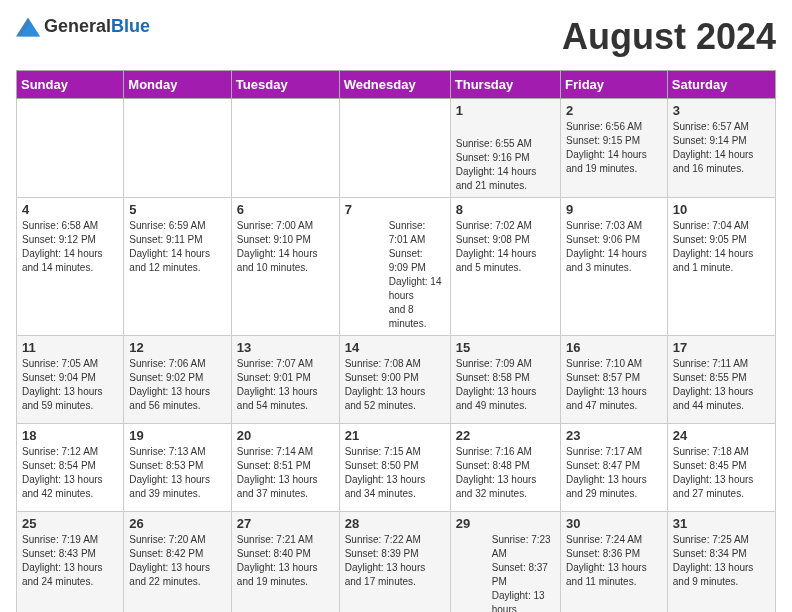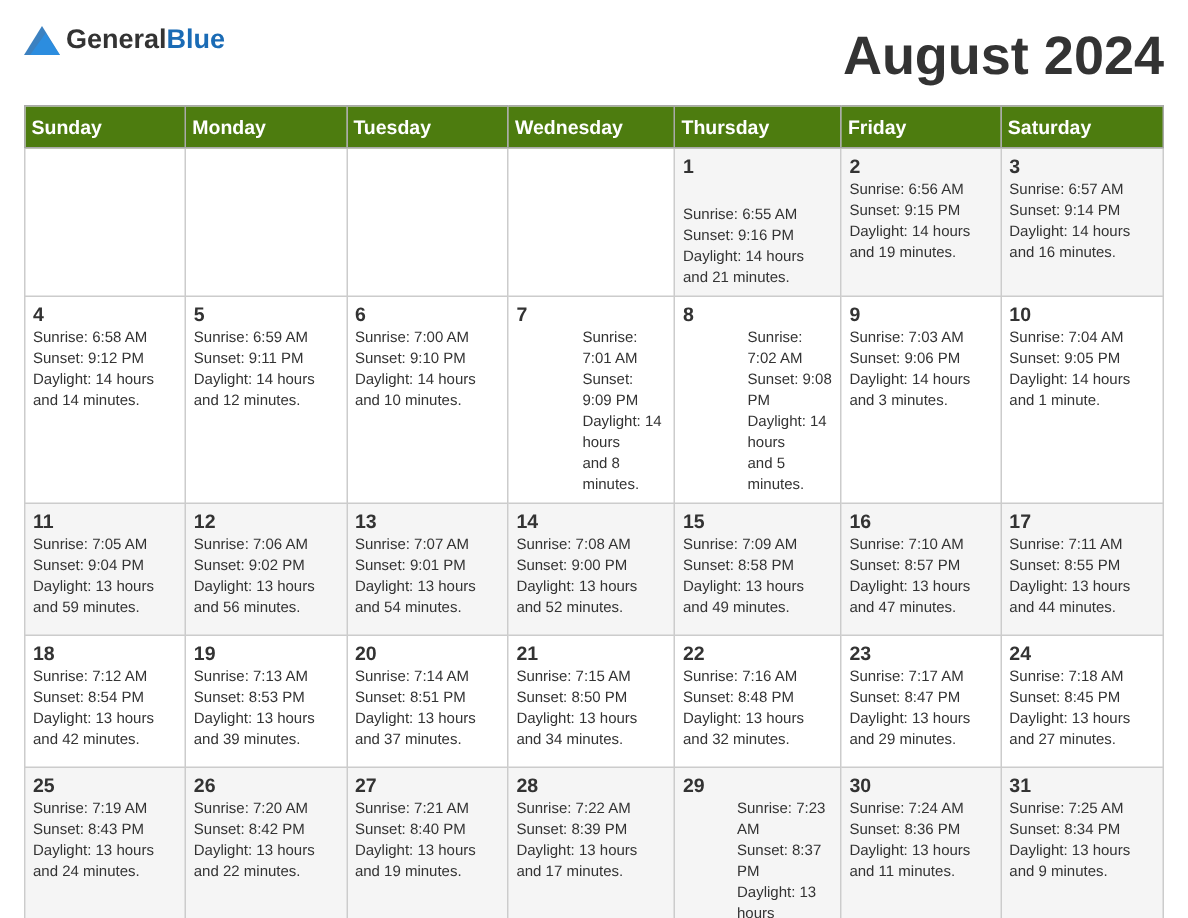--- a/index.html
+++ b/index.html
@@ -36,21 +36,21 @@
     .location {
       font-size: 16px;
       color: #555;
     }
     table {
       width: 100%;
       border-collapse: collapse;
       font-size: 11px;
     }
     thead tr th {
-      background-color: #4d7c0f;
+      background-color: #a21caf;
       color: #fff;
       font-weight: bold;
       font-size: 13px;
       padding: 6px 4px;
       text-align: left;
       border: 1px solid #aaa;
     }
     tbody tr td {
       border: 1px solid #ccc;
       vertical-align: top;
@@ -174,21 +174,21 @@
         </td>
         <td>
           <div class="day-number">7</div>
           <div class="day-info" style="white-space: pre-line; margin-left: 44px;">Sunrise: 7:01 AM
 Sunset: 9:09 PM
 Daylight: 14 hours
 and 8 minutes.</div>
         </td>
         <td>
           <div class="day-number">8</div>
-          <div class="day-info" style="white-space: pre-line; margin-left: 43px;">Sunrise: 7:02 AM
+          <div class="day-info" style="white-space: pre-line;">Sunrise: 7:02 AM
 Sunset: 9:08 PM
 Daylight: 14 hours
 and 5 minutes.</div>
         </td>
         <td>
           <div class="day-number">9</div>
           <div class="day-info" style="white-space: pre-line;">Sunrise: 7:03 AM
 Sunset: 9:06 PM
 Daylight: 14 hours
 and 3 minutes.</div>

